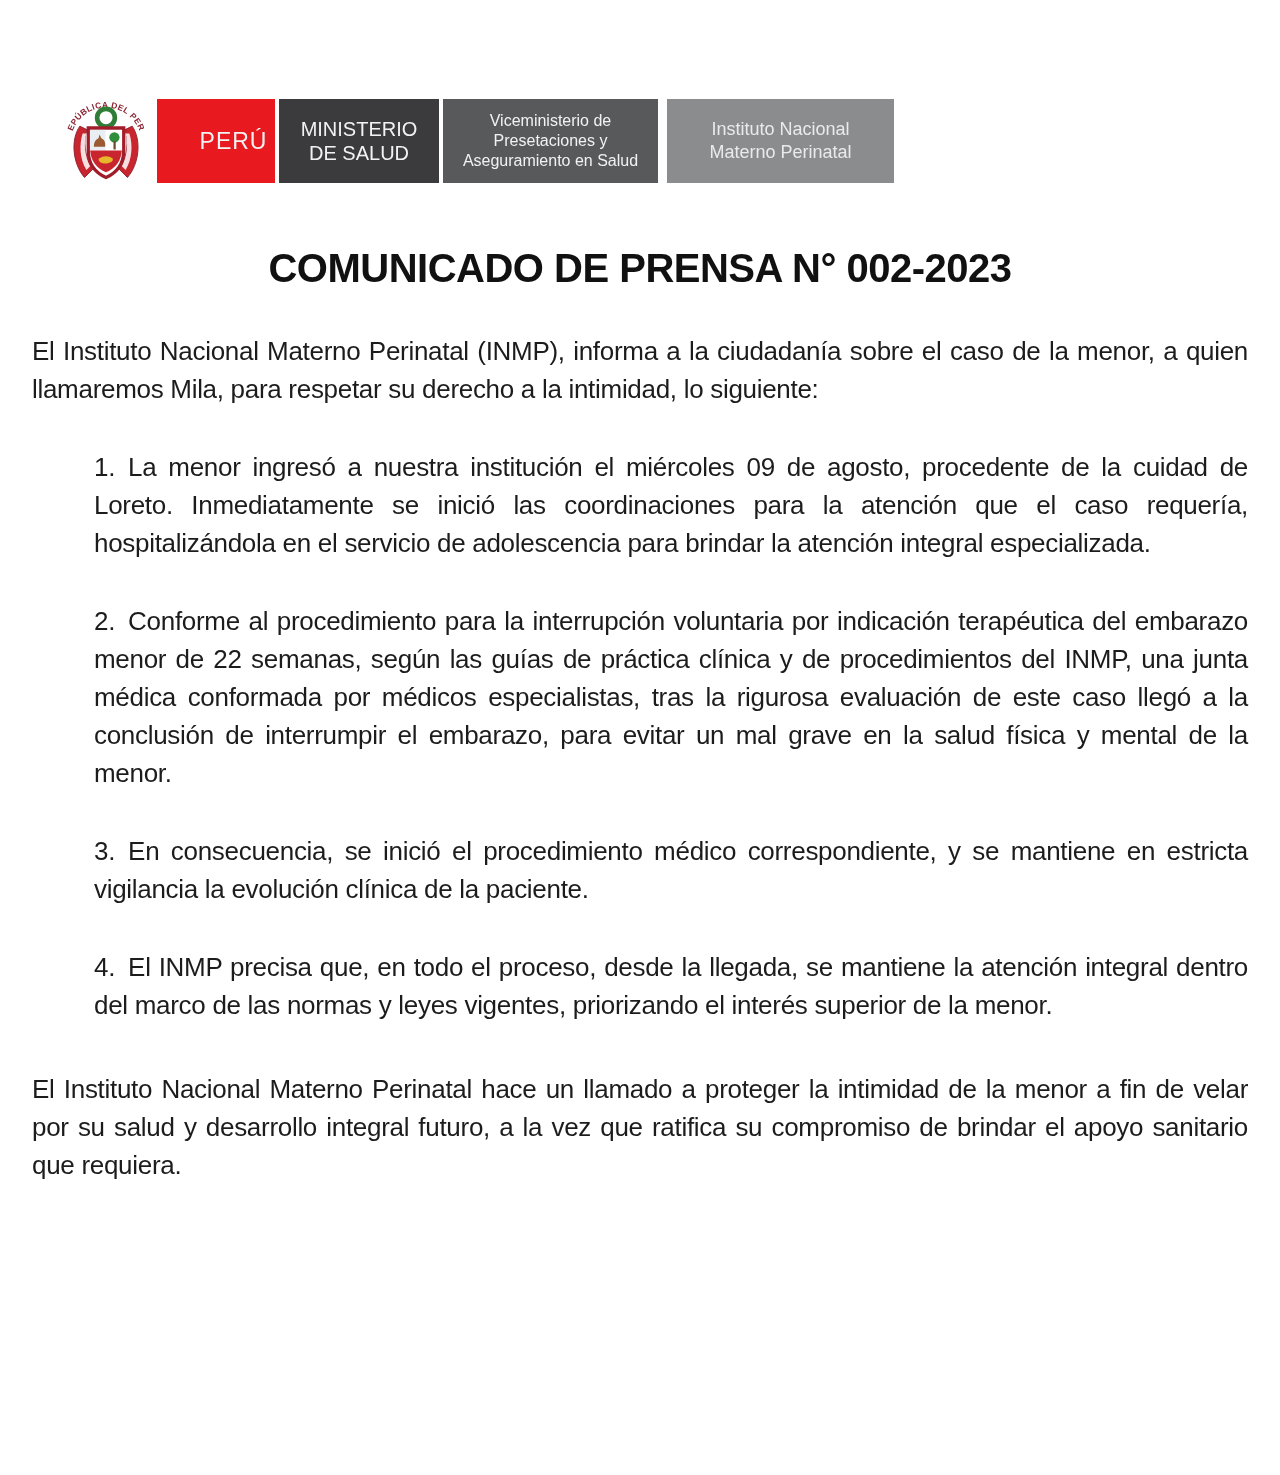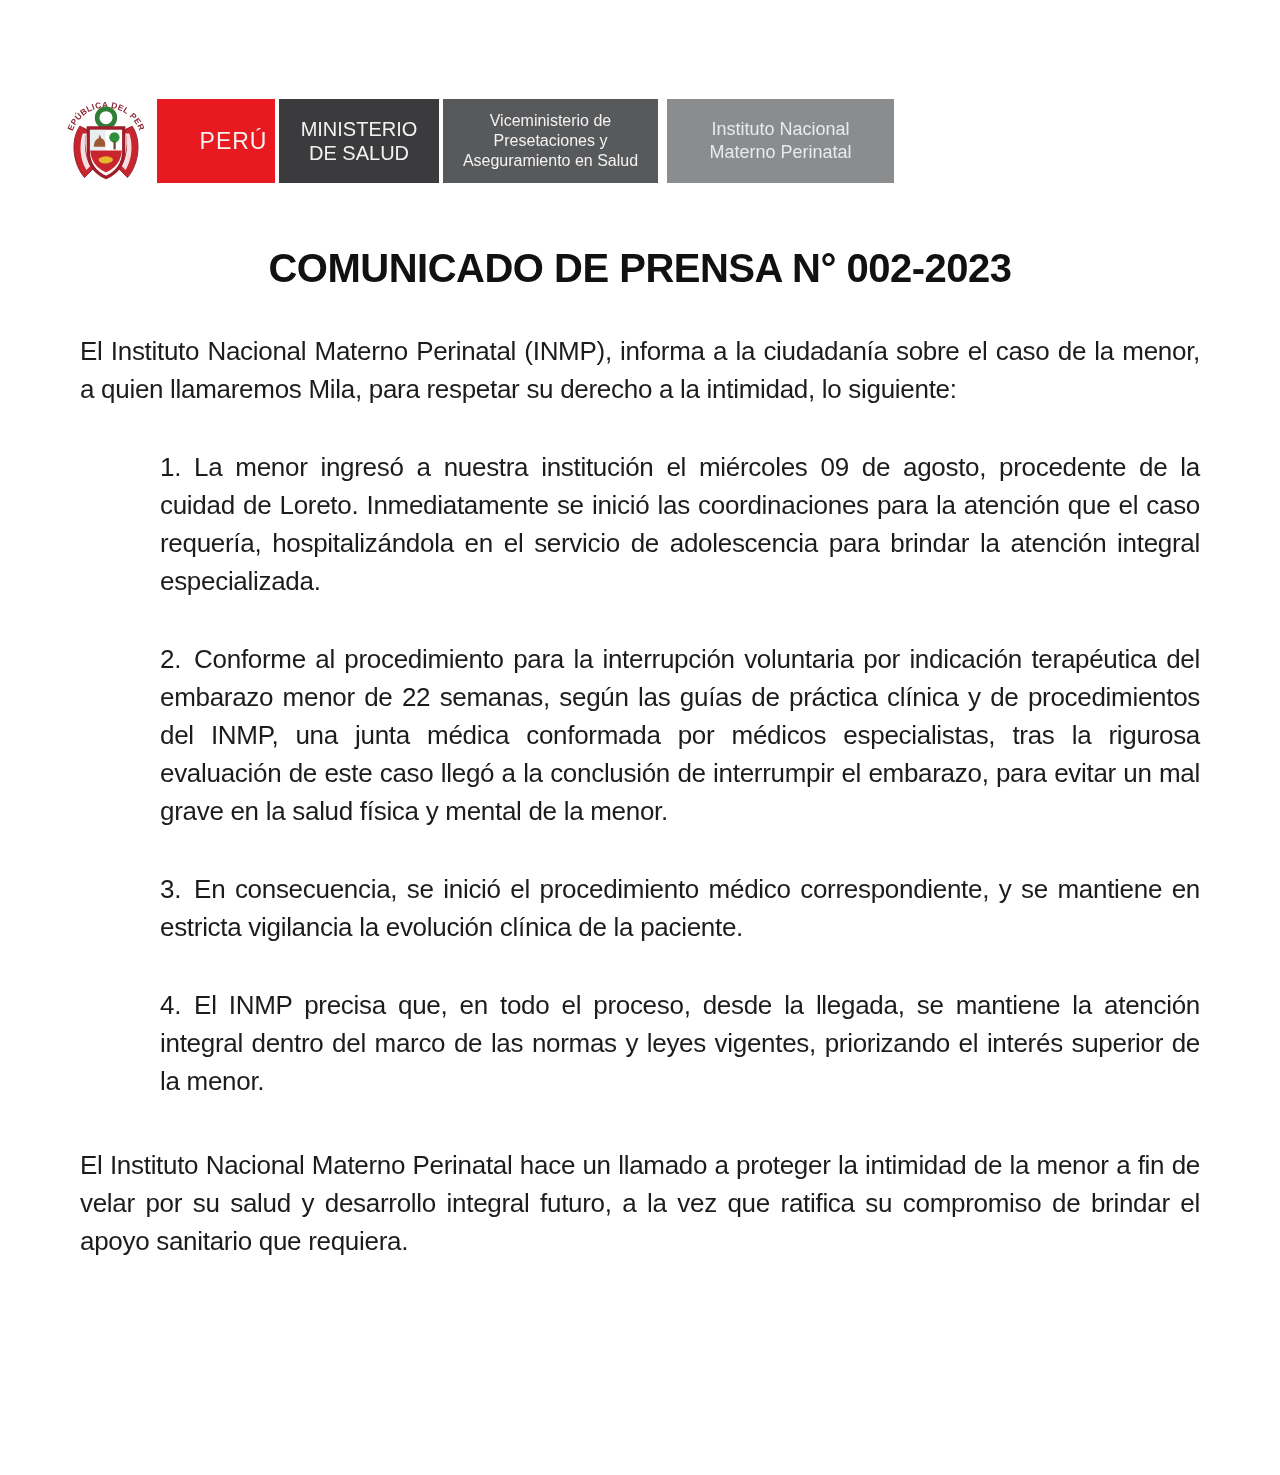--- a/index.html
+++ b/index.html
@@ -87,32 +87,32 @@
     text-align: center;
     font-size: 40px;
     line-height: 44px;
     font-weight: bold;
     color: #111111;
     letter-spacing: -0.5px;
   }
 
   
   .content {
-    padding: 0 80px;
+    padding: 0 32px;
     font-size: 26px;
     line-height: 38px;
     text-align: justify;
     letter-spacing: -0.3px;
     color: #1c1c1c;
   }
   .intro {
     margin-top: 42px;
   }
   .press-list {
-    margin-left: 80px;
+    margin-left: 62px;
   }
   .list-item {
     margin-top: 40px;
   }
   .item-num {
     margin-right: 13px;
   }
   .closing {
     margin-top: 46px;
   }

